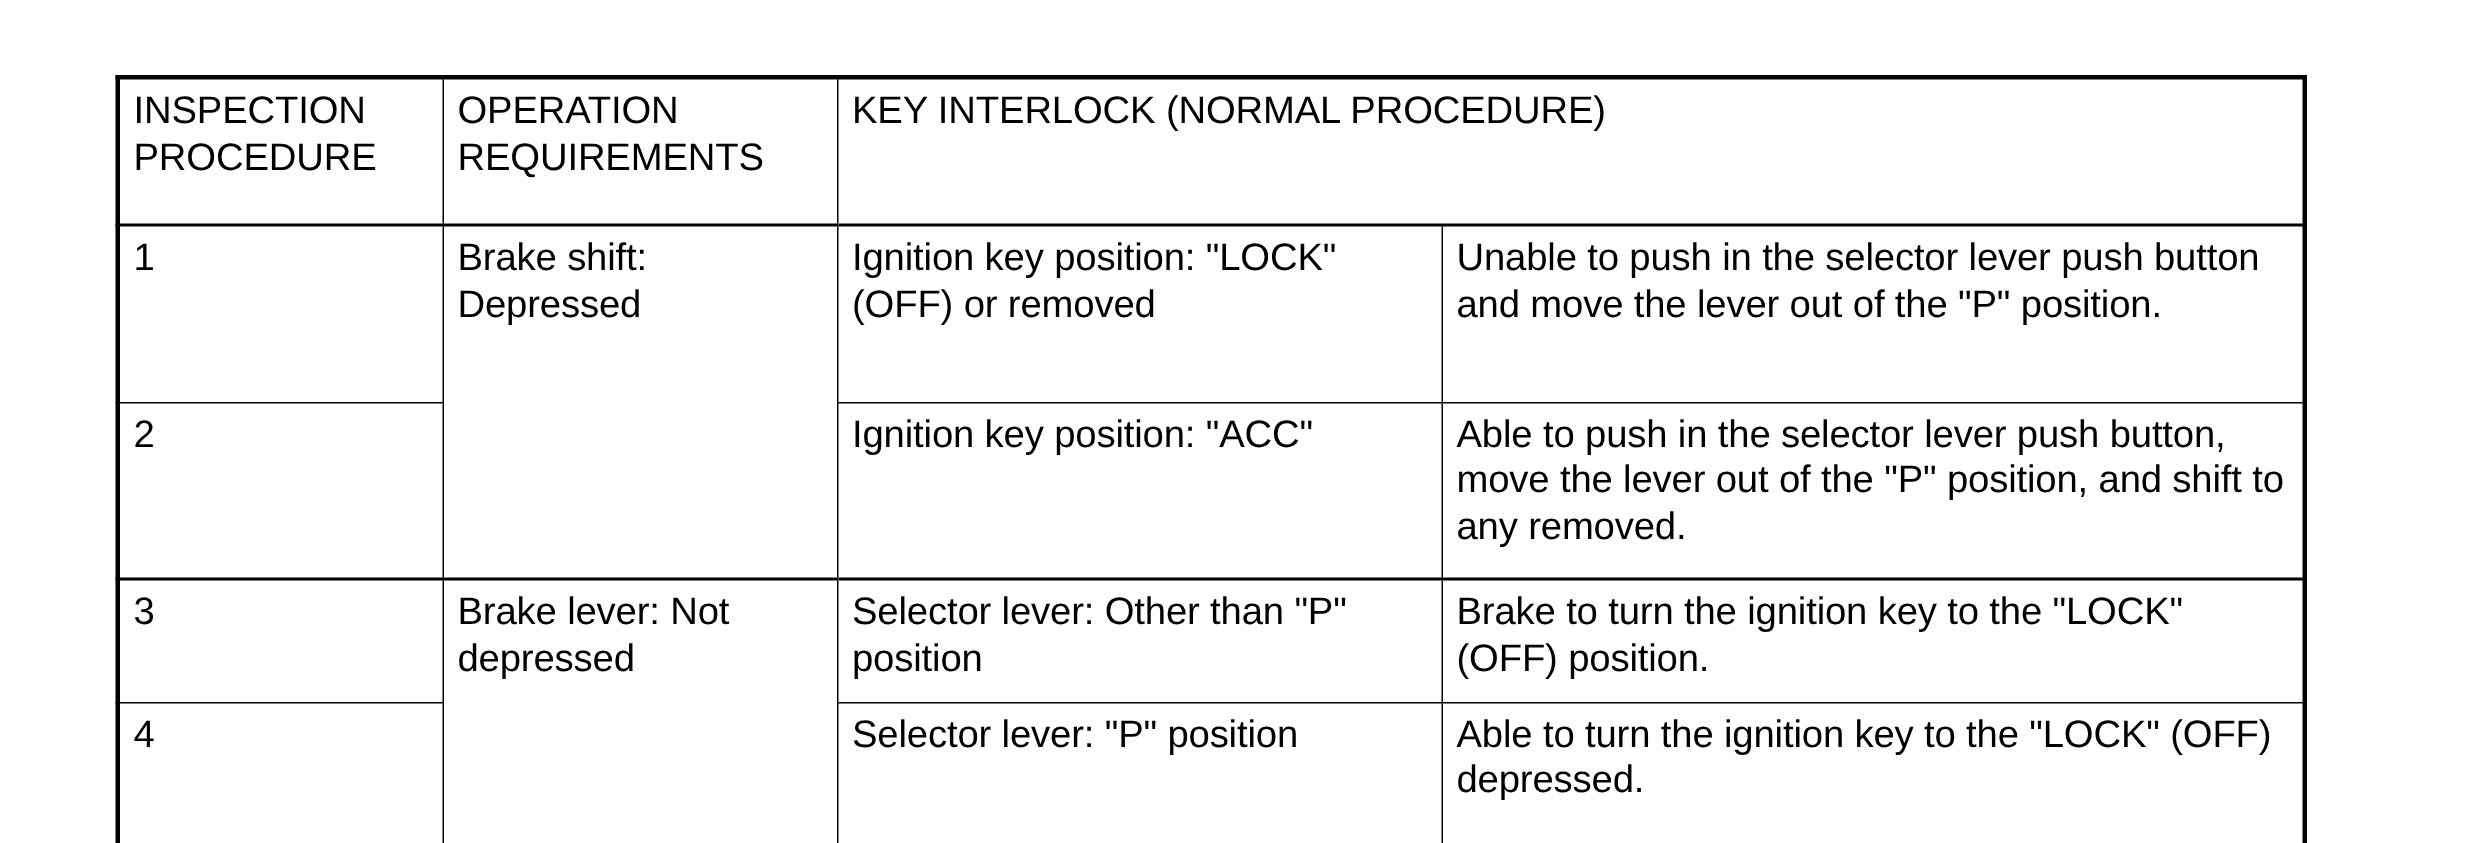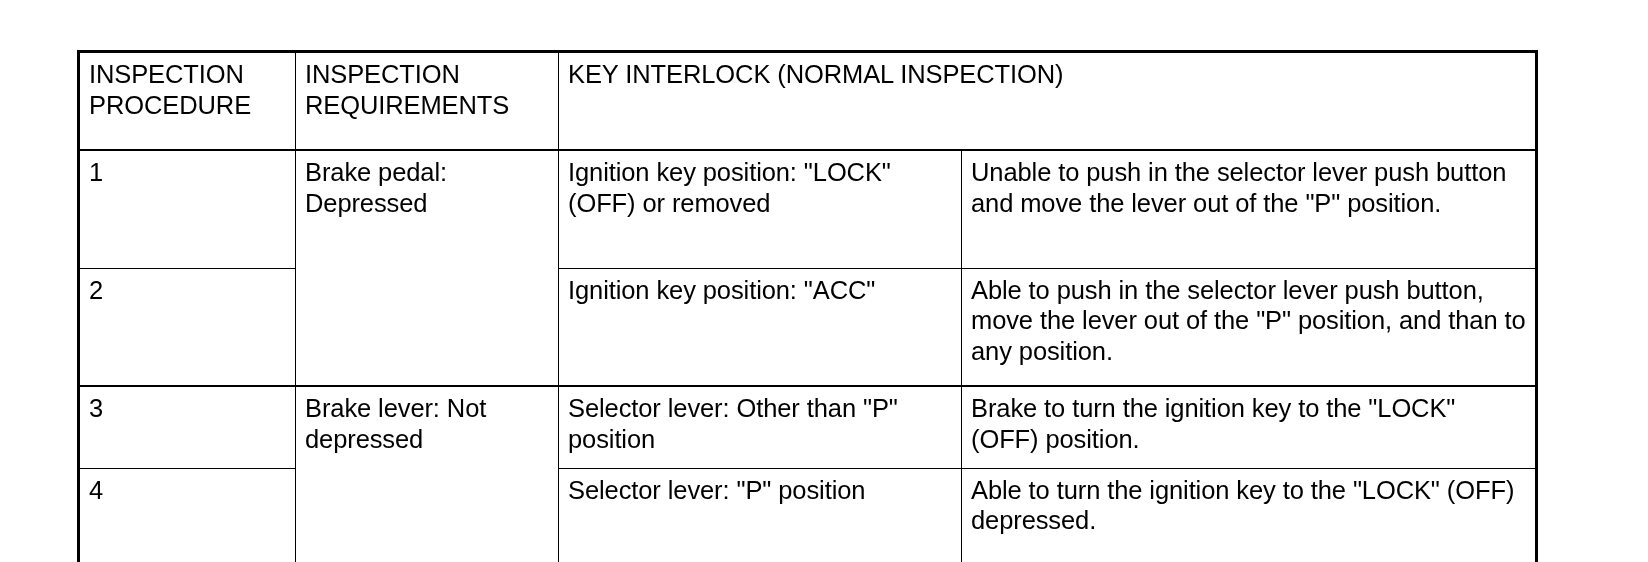--- a/index.html
+++ b/index.html
@@ -90,35 +90,35 @@
     <table class="interlock-table">
       <colgroup>
         <col class="col-1">
         <col class="col-2">
         <col class="col-3">
         <col class="col-4">
       </colgroup>
       <thead>
         <tr>
           <th class="head-cell">INSPECTION PROCEDURE</th>
-          <th class="head-cell">INSPECTION REQUIREMENTS</th>
-          <th class="head-cell" colspan="2">KEY INTERLOCK (NORMAL INSPECTION)</th>
+          <th class="head-cell">OPERATION REQUIREMENTS</th>
+          <th class="head-cell" colspan="2">KEY INTERLOCK (NORMAL PROCEDURE)</th>
         </tr>
       </thead>
       <tbody>
         <tr class="row-1 group-start">
           <td class="body-cell num-cell">1</td>
-          <td class="body-cell" rowspan="2">Brake pedal: Depressed</td>
+          <td class="body-cell" rowspan="2">Brake shift: Depressed</td>
           <td class="body-cell">Ignition key position: "LOCK" (OFF) or removed</td>
           <td class="body-cell">Unable to push in the selector lever push button and move the lever out of the "P" position.</td>
         </tr>
         <tr class="row-2">
           <td class="body-cell num-cell">2</td>
           <td class="body-cell">Ignition key position: "ACC"</td>
-          <td class="body-cell">Able to push in the selector lever push button, move the lever out of the "P" position, and than to any position.</td>
+          <td class="body-cell">Able to push in the selector lever push button, move the lever out of the "P" position, and shift to any removed.</td>
         </tr>
         <tr class="row-3 group-start">
           <td class="body-cell num-cell">3</td>
           <td class="body-cell" rowspan="2">Brake lever: Not depressed</td>
           <td class="body-cell">Selector lever: Other than "P" position</td>
           <td class="body-cell">Brake to turn the ignition key to the "LOCK" (OFF) position.</td>
         </tr>
         <tr class="row-4">
           <td class="body-cell num-cell">4</td>
           <td class="body-cell">Selector lever: "P" position</td>

